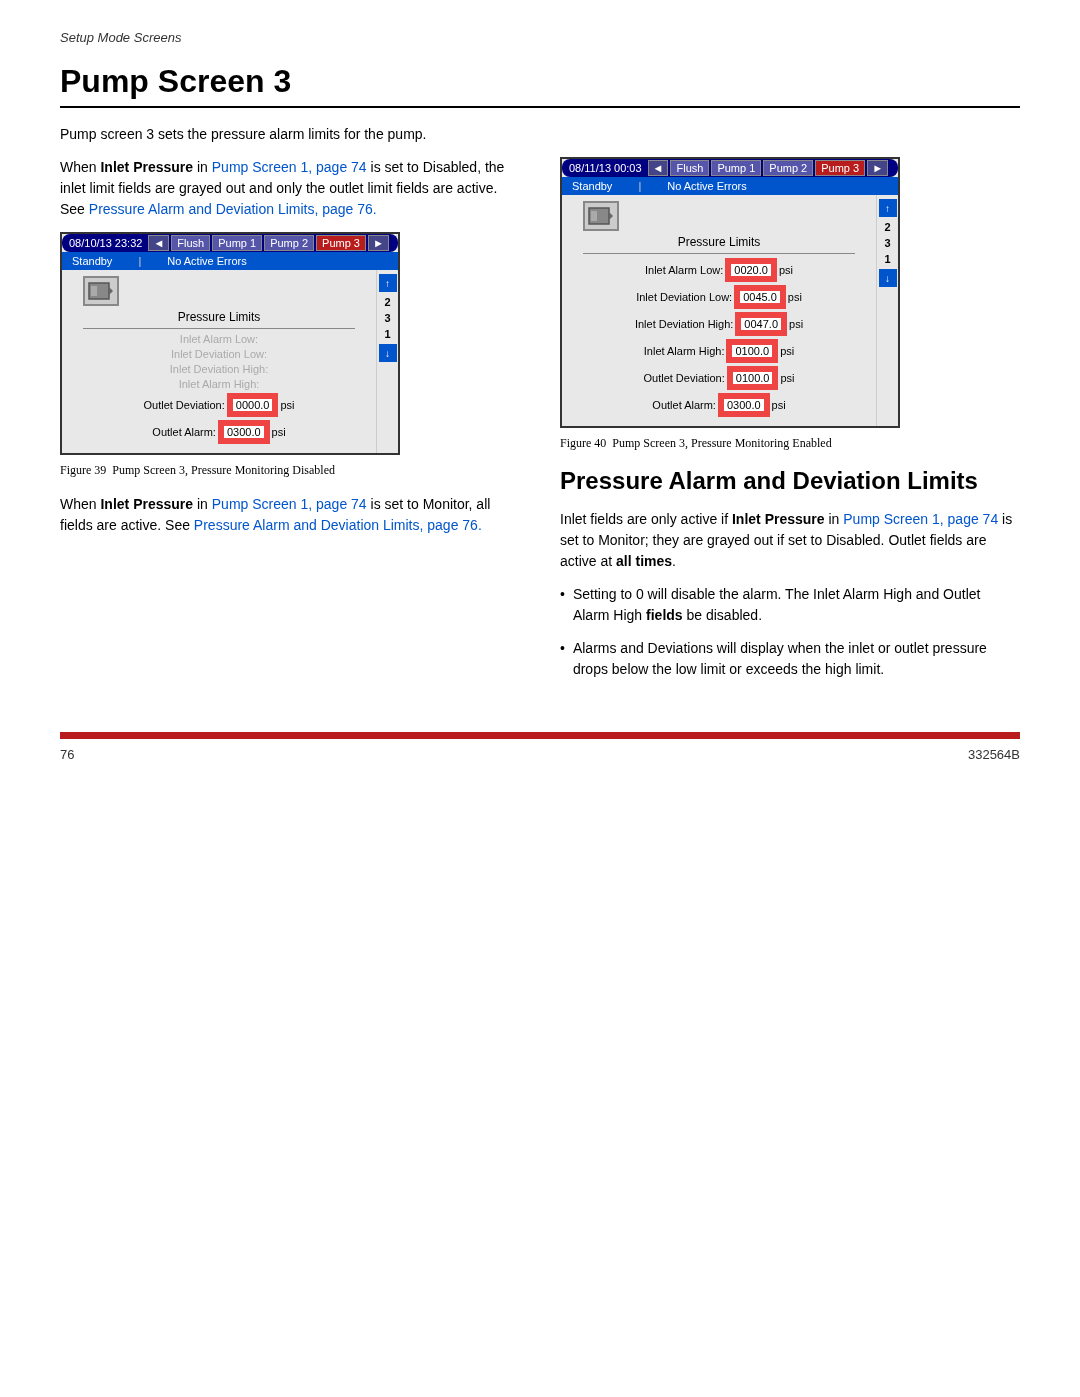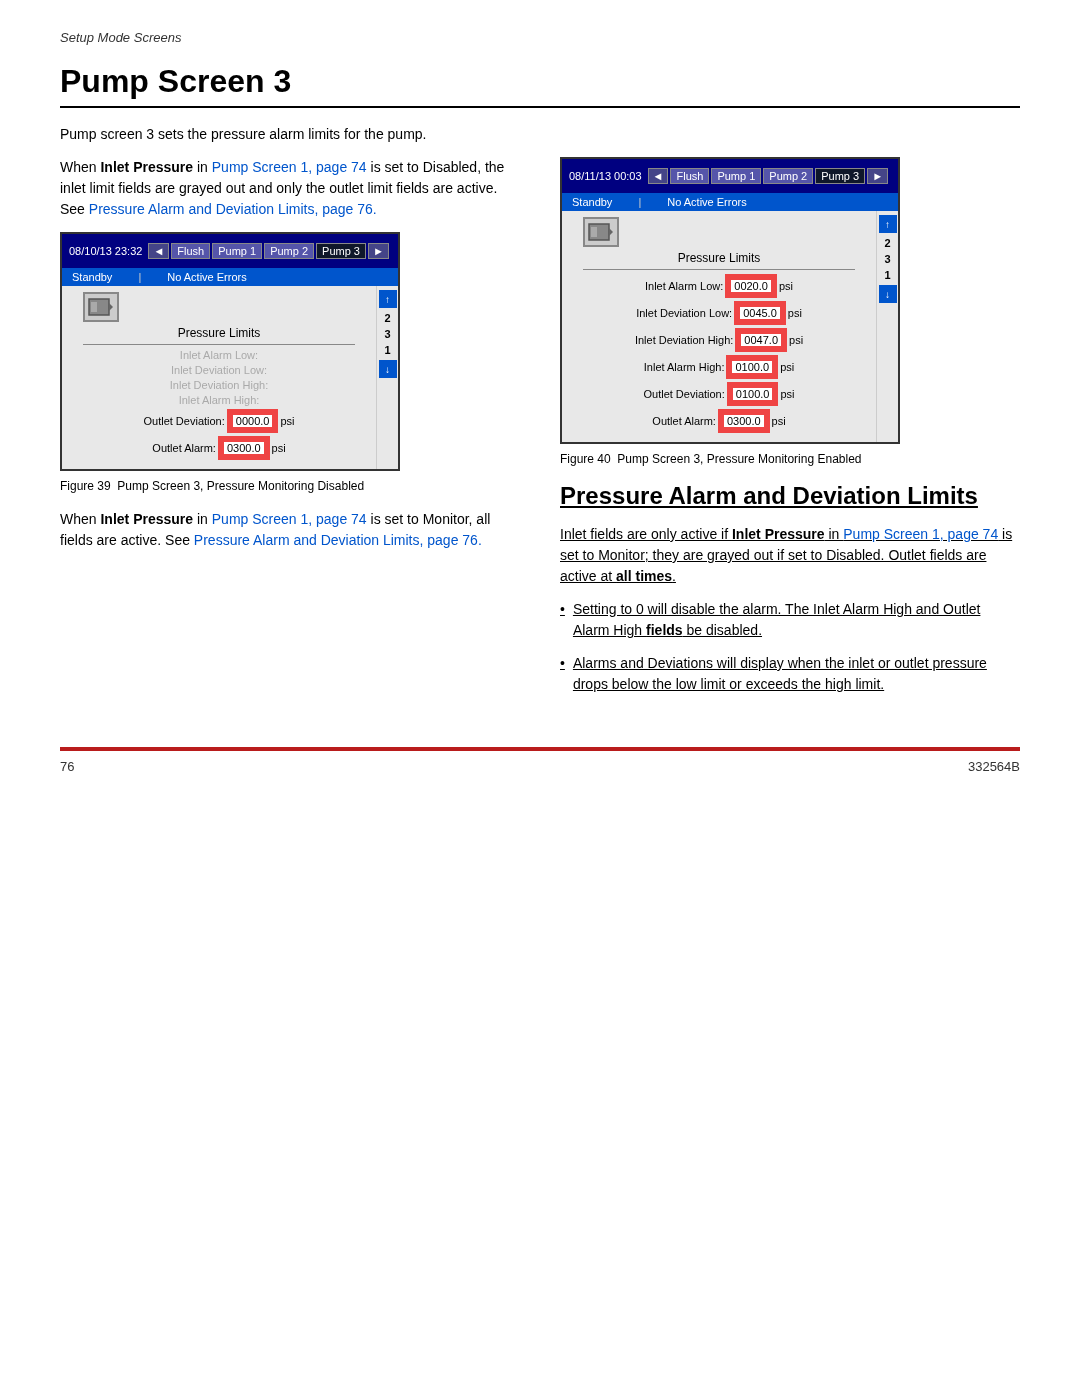--- a/index.html
+++ b/index.html
@@ -71,42 +71,43 @@
       background: #e8e8e8;
       margin-bottom: 8px;
     }
 
     .screen-topbar {
       background: #000080;
       color: #fff;
       display: flex;
       align-items: center;
       font-size: 11px;
-      padding: 9px 3px;
+      padding: 1px 3px;
       gap: 2px;
+      border-radius: 8px;
     }
 
     .screen-topbar .timestamp {
       background: #000080;
       color: #fff;
       padding: 1px 4px;
       font-size: 11px;
     }
 
     .screen-topbar .nav-btn {
       background: #5555aa;
       color: #fff;
       padding: 1px 5px;
       font-size: 11px;
       border: 1px solid #888;
       cursor: pointer;
     }
 
     .screen-topbar .nav-btn.active {
-      background: #0f172a;
+      background: #b91c1c;
     }
 
     .screen-topbar .arrow-btn {
       background: #444488;
       color: #fff;
       padding: 1px 4px;
       font-size: 11px;
       border: 1px solid #888;
     }
 
@@ -224,26 +225,26 @@
       padding: 0 3px;
       font-size: 11px;
       min-width: 45px;
       text-align: center;
       margin: 0 2px;
     }
 
     .figure-caption {
       font-size: 12px;
       margin-bottom: 16px;
+      font-family: Liberation Serif, serif;
     }
 
     
     .right-section {
       margin-top: 0;
-      text-decoration: underline;
     }
 
     
     .bullet-list {
       list-style: none;
       padding: 0;
       margin: 0 0 12px 0;
     }
 
     .bullet-list li {
@@ -258,21 +259,21 @@
       content: "•";
       flex-shrink: 0;
     }
 
     .page-footer {
       display: flex;
       justify-content: space-between;
       margin-top: 40px;
       font-size: 13px;
       color: #333;
-      border-top: 4px solid #b91c1c;
+      border-top: 7px solid #b91c1c;
       padding-top: 8px;
     }
   </style>
 </head>
 <body>
 
 <div class="page-header">
   <em>Setup Mode Screens</em>
 </div>
 

